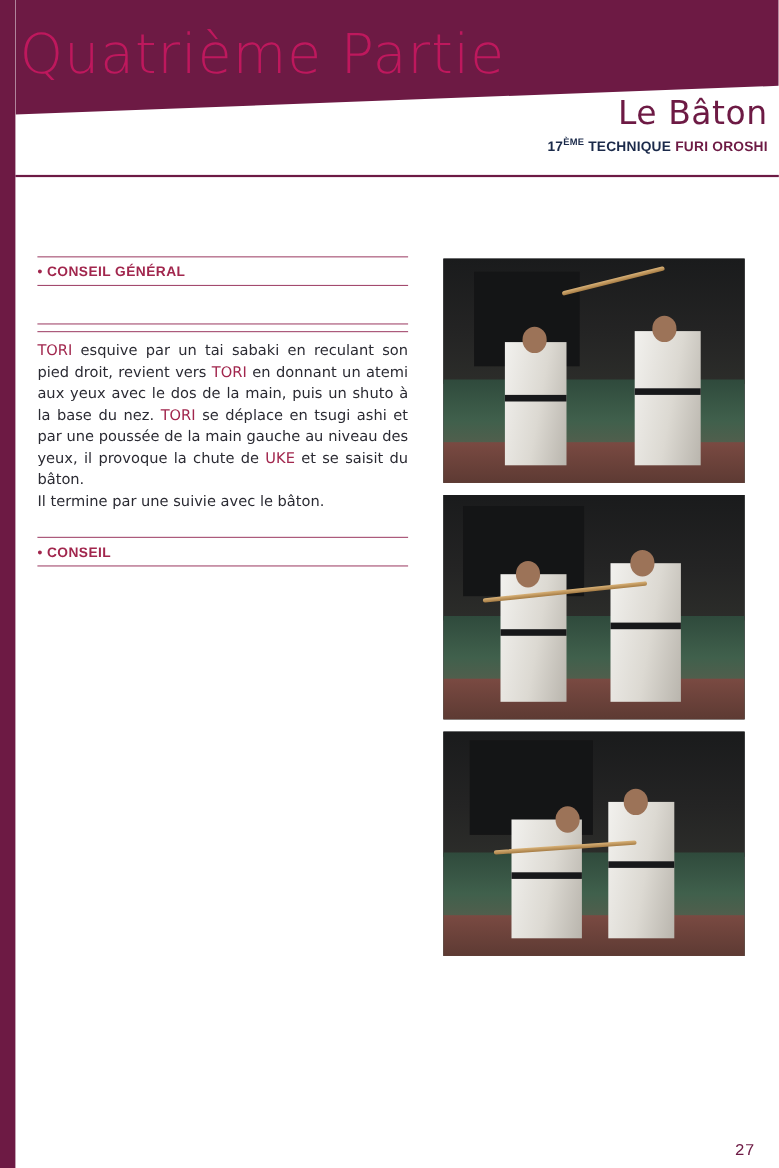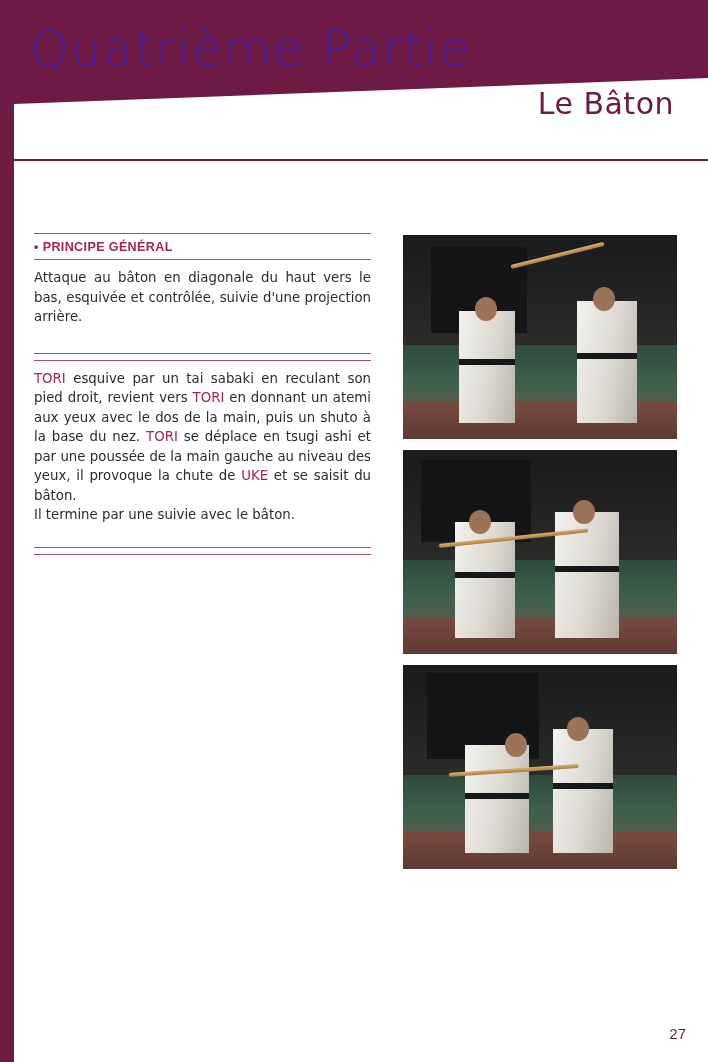--- a/index.html
+++ b/index.html
@@ -36,32 +36,32 @@
   }
   .header-bg {
     position: absolute;
     left: 0;
     top: 0;
     width: 694px;
     height: 160px;
   }
   .header-title {
     position: absolute;
-    left: 16px;
+    left: 4px;
     top: 20px;
-    color: #4c1d95;
+    color: #be185d;
     font-size: 50px;
     font-family: "DejaVu Sans", sans-serif;
     font-weight: 300;
     letter-spacing: 1px;
     white-space: nowrap;
   }
   .header-sub {
     position: absolute;
-    right: 34px;
+    right: 10px;
     top: 88px;
     text-align: right;
   }
   .header-sub-main {
     color: #6d1a44;
     font-size: 30px;
     font-weight: 400;
     font-family: "DejaVu Sans", sans-serif;
     line-height: 32px;
     letter-spacing: 0.5px;
@@ -198,70 +198,71 @@
     height: 4px;
     background: linear-gradient(180deg, #d9b278 0%, #a57b43 100%);
     transform-origin: left center;
     border-radius: 2px;
   }
 
   
   .page-num {
     position: absolute;
     right: 22px;
-    bottom: 20px;
+    bottom: 7px;
     color: #6d1a44;
     font-size: 15px;
-    font-family: Liberation Sans, sans-serif;
+    font-family: Liberation Mono, monospace;
   }
 </style>
 </head>
 <body>
 
 <div class="spine"></div>
 
 <div class="header">
   <svg class="header-bg" viewBox="0 0 694 160" preserveAspectRatio="none">
     <polygon points="0,0 694,0 694,78 0,104" fill="#6d1a44"></polygon>
   </svg>
   <div class="header-title">Quatrième Partie</div>
   <div class="header-sub">
     <div class="header-sub-main">Le Bâton</div>
+    <div class="header-sub-line">
+      <span class="tech-num"><span>17</span><sup>ÈME</sup></span><span class="tech-word">&nbsp;</span><span class="tech-word">TECHNIQUE</span><span>&nbsp;</span><span class="tech-name">FURI OROSHI</span>
+    </div>
   </div>
 </div>
 <div class="header-rule"></div>
 
 <div class="content">
 
   <div class="col-left">
 
     <div class="section">
       <div class="sec-rule"></div>
-      <div class="sec-title">• PRINCIPE GÉNÉRAL</div>
+      <div class="sec-title">• CONSEIL GÉNÉRAL</div>
       <div class="sec-rule-under"></div>
-      <div class="body-text">
-        <p>Attaque au bâton en diagonale du haut vers le bas, esquivée et contrôlée, suivie d'une projection arrière.</p>
-      </div>
     </div>
 
     <div class="gap-lg"></div>
 
     <div class="section">
       <div class="sec-rule"></div>
       <div class="sec-rule-under"></div>
       <div class="body-text">
         <p><span class="kw">TORI</span> esquive par un tai sabaki en reculant son pied droit, revient vers <span class="kw">TORI</span> en donnant un atemi aux yeux avec le dos de la main, puis un shuto à la base du nez. <span class="kw">TORI</span> se déplace en tsugi ashi et par une poussée de la main gauche au niveau des yeux, il provoque la chute de <span class="kw">UKE</span> et se saisit du bâton.</p>
         <p style="margin-top:0">Il termine par une suivie avec le bâton.</p>
       </div>
     </div>
 
     <div class="gap-md"></div>
 
     <div class="section">
       <div class="sec-rule"></div>
+      <div class="sec-title">• CONSEIL</div>
       <div class="sec-rule-under"></div>
     </div>
 
   </div>
 
   <div class="col-right">
 
     <div class="photo">
       <div class="wall"></div>
       <div class="dark-panel" style="left:28px;top:12px;width:96px;height:86px;"></div>

